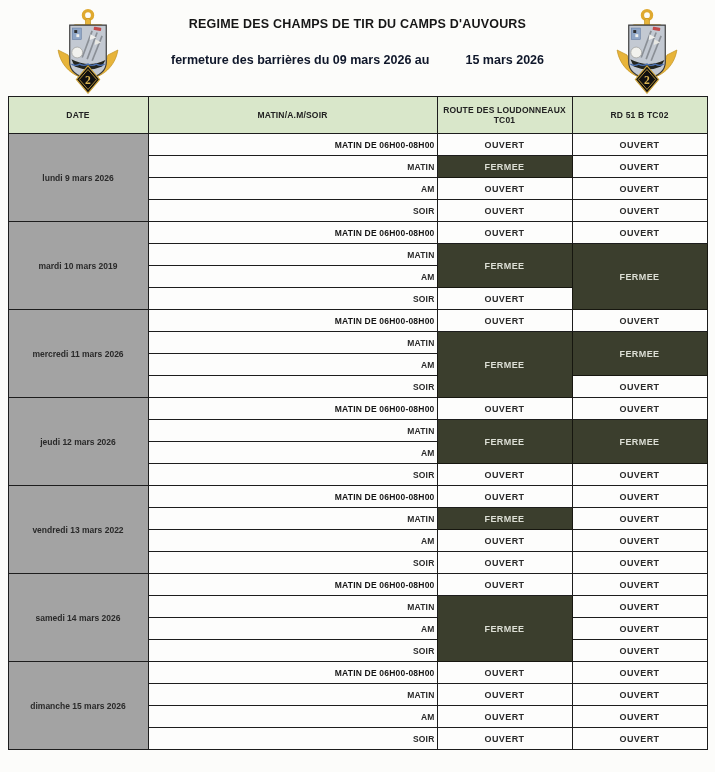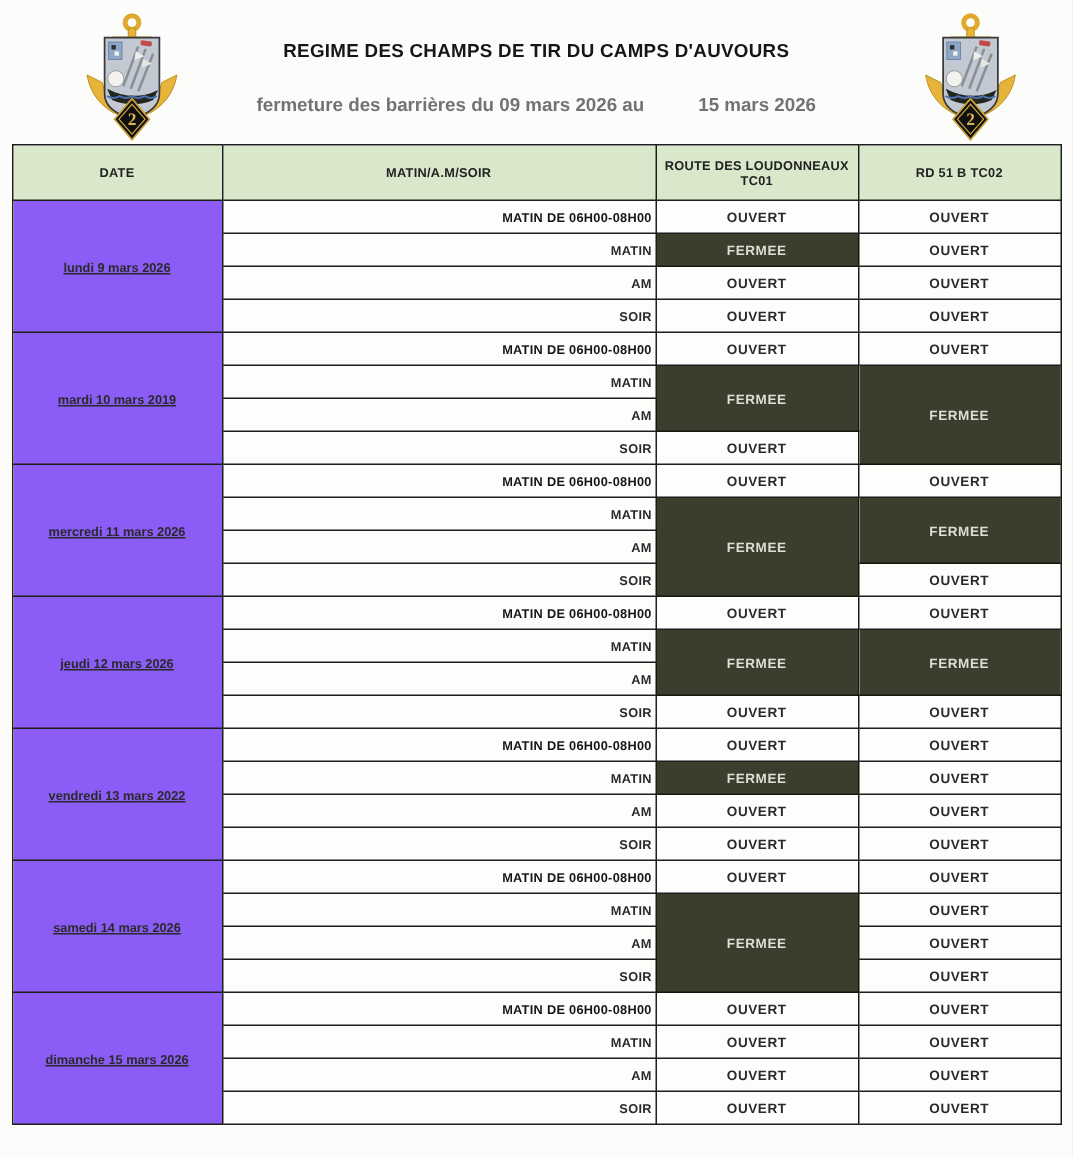--- a/index.html
+++ b/index.html
@@ -14,28 +14,28 @@
     margin: 0 auto;
   }
 
   
   .hdr { position: relative; height: 96px; }
   .crest { position: absolute; top: 6px; width: 88px; height: 88px; }
   .crest.left  { left: 44px; }
   .crest.right { right: 24px; }
   .titles { position: absolute; left: 145px; right: 145px; top: 0; text-align: center; }
   .title {
-    margin-top: 27px;
+    margin-top: 17px;
     font-size: 12.5px; font-weight: 700; letter-spacing: .2px;
     color: #161616;
   }
   .subtitle {
     margin-top: 22px;
     font-size: 12.5px; font-weight: 700;
-    color: #737373; white-space: nowrap;
+    color: #0f172a; white-space: nowrap;
   }
   .subtitle .gap { display: inline-block; width: 36px; }
 
   
   table.sched {
     border-collapse: collapse;
     table-layout: fixed;
     width: 699px;
     margin: 0 auto;
   }
@@ -49,24 +49,23 @@
   .sched th {
     height: 37px;
     background: #d9e7ca;
     font-size: 8.5px; font-weight: 700;
     letter-spacing: .2px;
     color: #222;
     margin-top: 20px;
   }
   .sched td { height: 22px; background: #fdfdfc; }
   td.date {
-    background: #8b5cf6;
+    background: #a3a3a3;
     font-size: 8.5px; font-weight: 700;
     color: #2a2a2a;
-    text-decoration: underline;
   }
   td.lbl { font-size: 8.5px; font-weight: 600; letter-spacing: .2px; color: #2a2a2a; text-align: right; }
   td.lbl.b { font-weight: 700; color: #161616; }
   td.val { font-size: 9px; font-weight: 600; letter-spacing: .4px; color: #2a2a2a; }
   td.val.closed {
     background: #3b3e2d;
     color: #dddfd6;
     font-weight: 700;
     border-color: #16160f;
   }

